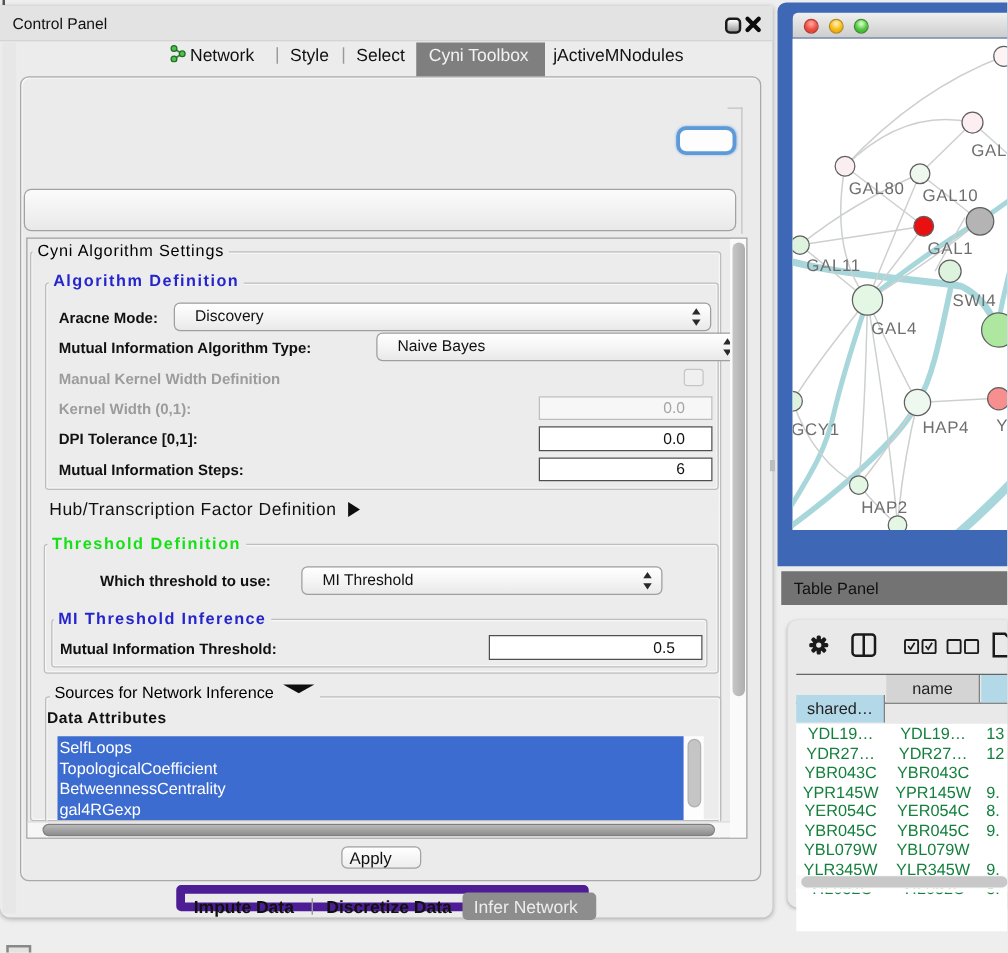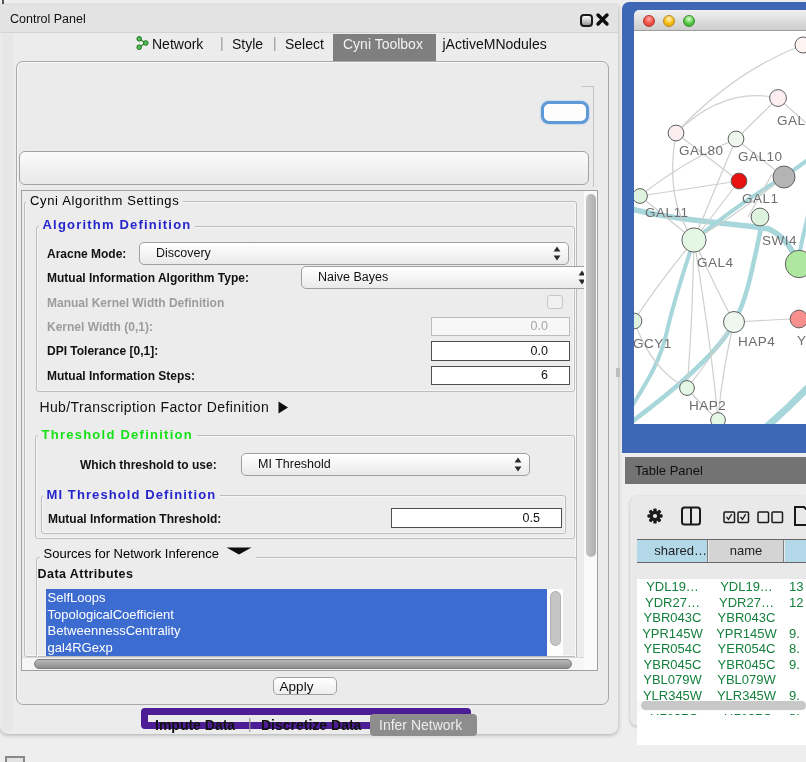--- a/index.html
+++ b/index.html
@@ -119,21 +119,21 @@
 
       <div class="lbl" style="left:58px;top:266.5px;">Which threshold to use:</div>
       <div class="combo" style="left:219px;top:262px;width:289px;height:23px;">
         <span class="ctext">MI Threshold</span>
         <svg class="arrows" viewBox="0 0 8 15">
             <path d="M4 0.5 L7.4 5.5 H0.6 Z M4 14.5 L0.6 9.5 H7.4 Z" fill="#2a2a2a"></path>
           </svg>
       </div>
 
       <div class="group" style="left:18.5px;top:304px;width:525.5px;height:38.5px;">
-        <div class="gtitle" style="left:1px;color:#2525cc;font-weight:bold;letter-spacing:1.1px;">MI Threshold Definition</div>
+        <div class="gtitle" style="left:1px;color:#2525cc;font-weight:bold;letter-spacing:1.1px;">MI Threshold Inference</div>
       </div>
       <div class="lbl" style="left:26px;top:320.5px;">Mutual Information Threshold:</div>
       <div class="field" style="left:369px;top:317px;width:171px;height:20px;line-height:18px;">0.5</div>
 
       <div class="group" style="left:13.5px;top:365.5px;width:541px;height:120px;">
         <div class="gtitle" style="left:3px;top:-12px;">Sources for Network Inference
           <svg width="26" height="8" viewBox="0 0 26 8" style="vertical-align:2.5px;margin-left:3px;">
               <path d="M0.5 0.5 L25.5 0.5 L13 7.5 Z" fill="#0e0e0e"></path>
             </svg>
         </div>
@@ -278,21 +278,21 @@
       </g>
       <g stroke="#1a1a1a" fill="none" stroke-width="1.5">
         <rect x="112" y="7" width="10.5" height="10.5" rx="1"></rect>
         <rect x="126" y="7" width="10.5" height="10.5" rx="1"></rect>
       </g>
       <path d="M149 2 h9 l4 4 v14 h-13 z" fill="none" stroke="#1a1a1a" stroke-width="2"></path>
     </svg>
 
     <div class="abs" style="left:7px;top:43px;width:169px;height:183px;">
       <div class="abs" style="left:0;top:0;width:169px;height:24px;border-top:1px solid #666;border-bottom:1px solid #666;font-size:13px;color:#222;">
-        <div class="abs" style="left:0;top:0;width:71px;height:22px;background:#b3d9e8;border-right:1px solid #808080;text-align:right;line-height:22px;">shared…</div>
+        <div class="abs" style="left:0;top:16px;width:71px;height:22px;background:#b3d9e8;border-right:1px solid #808080;text-align:center;line-height:22px;">shared…</div>
         <div class="abs" style="left:72px;top:0;width:75px;height:22px;background:#d4d4d4;border-right:1px solid #808080;text-align:center;line-height:22px;">name</div>
         <div class="abs" style="left:148px;top:0;width:21px;height:22px;background:#b3d9e8;"></div>
       </div>
       <div class="abs" style="left:0;top:40px;width:169px;height:166px;background:#fff;overflow:hidden;font-size:13px;color:#15803d;">
         <div class="abs" style="left:0;top:0;width:71px;text-align:center;line-height:15.5px;">
           YDL19…<br>YDR27…<br>YBR043C<br>YPR145W<br>YER054C<br>YBR045C<br>YBL079W<br>YLR345W<br>YIL052C</div>
         <div class="abs" style="left:72px;top:0;width:75px;text-align:center;line-height:15.5px;">
           YDL19…<br>YDR27…<br>YBR043C<br>YPR145W<br>YER054C<br>YBR045C<br>YBL079W<br>YLR345W<br>YIL052C</div>
         <div class="abs" style="left:152px;top:0;width:20px;line-height:15.5px;">
           13<br>12<br><br>9.<br>8.<br>9.<br><br>9.<br>8.</div>

